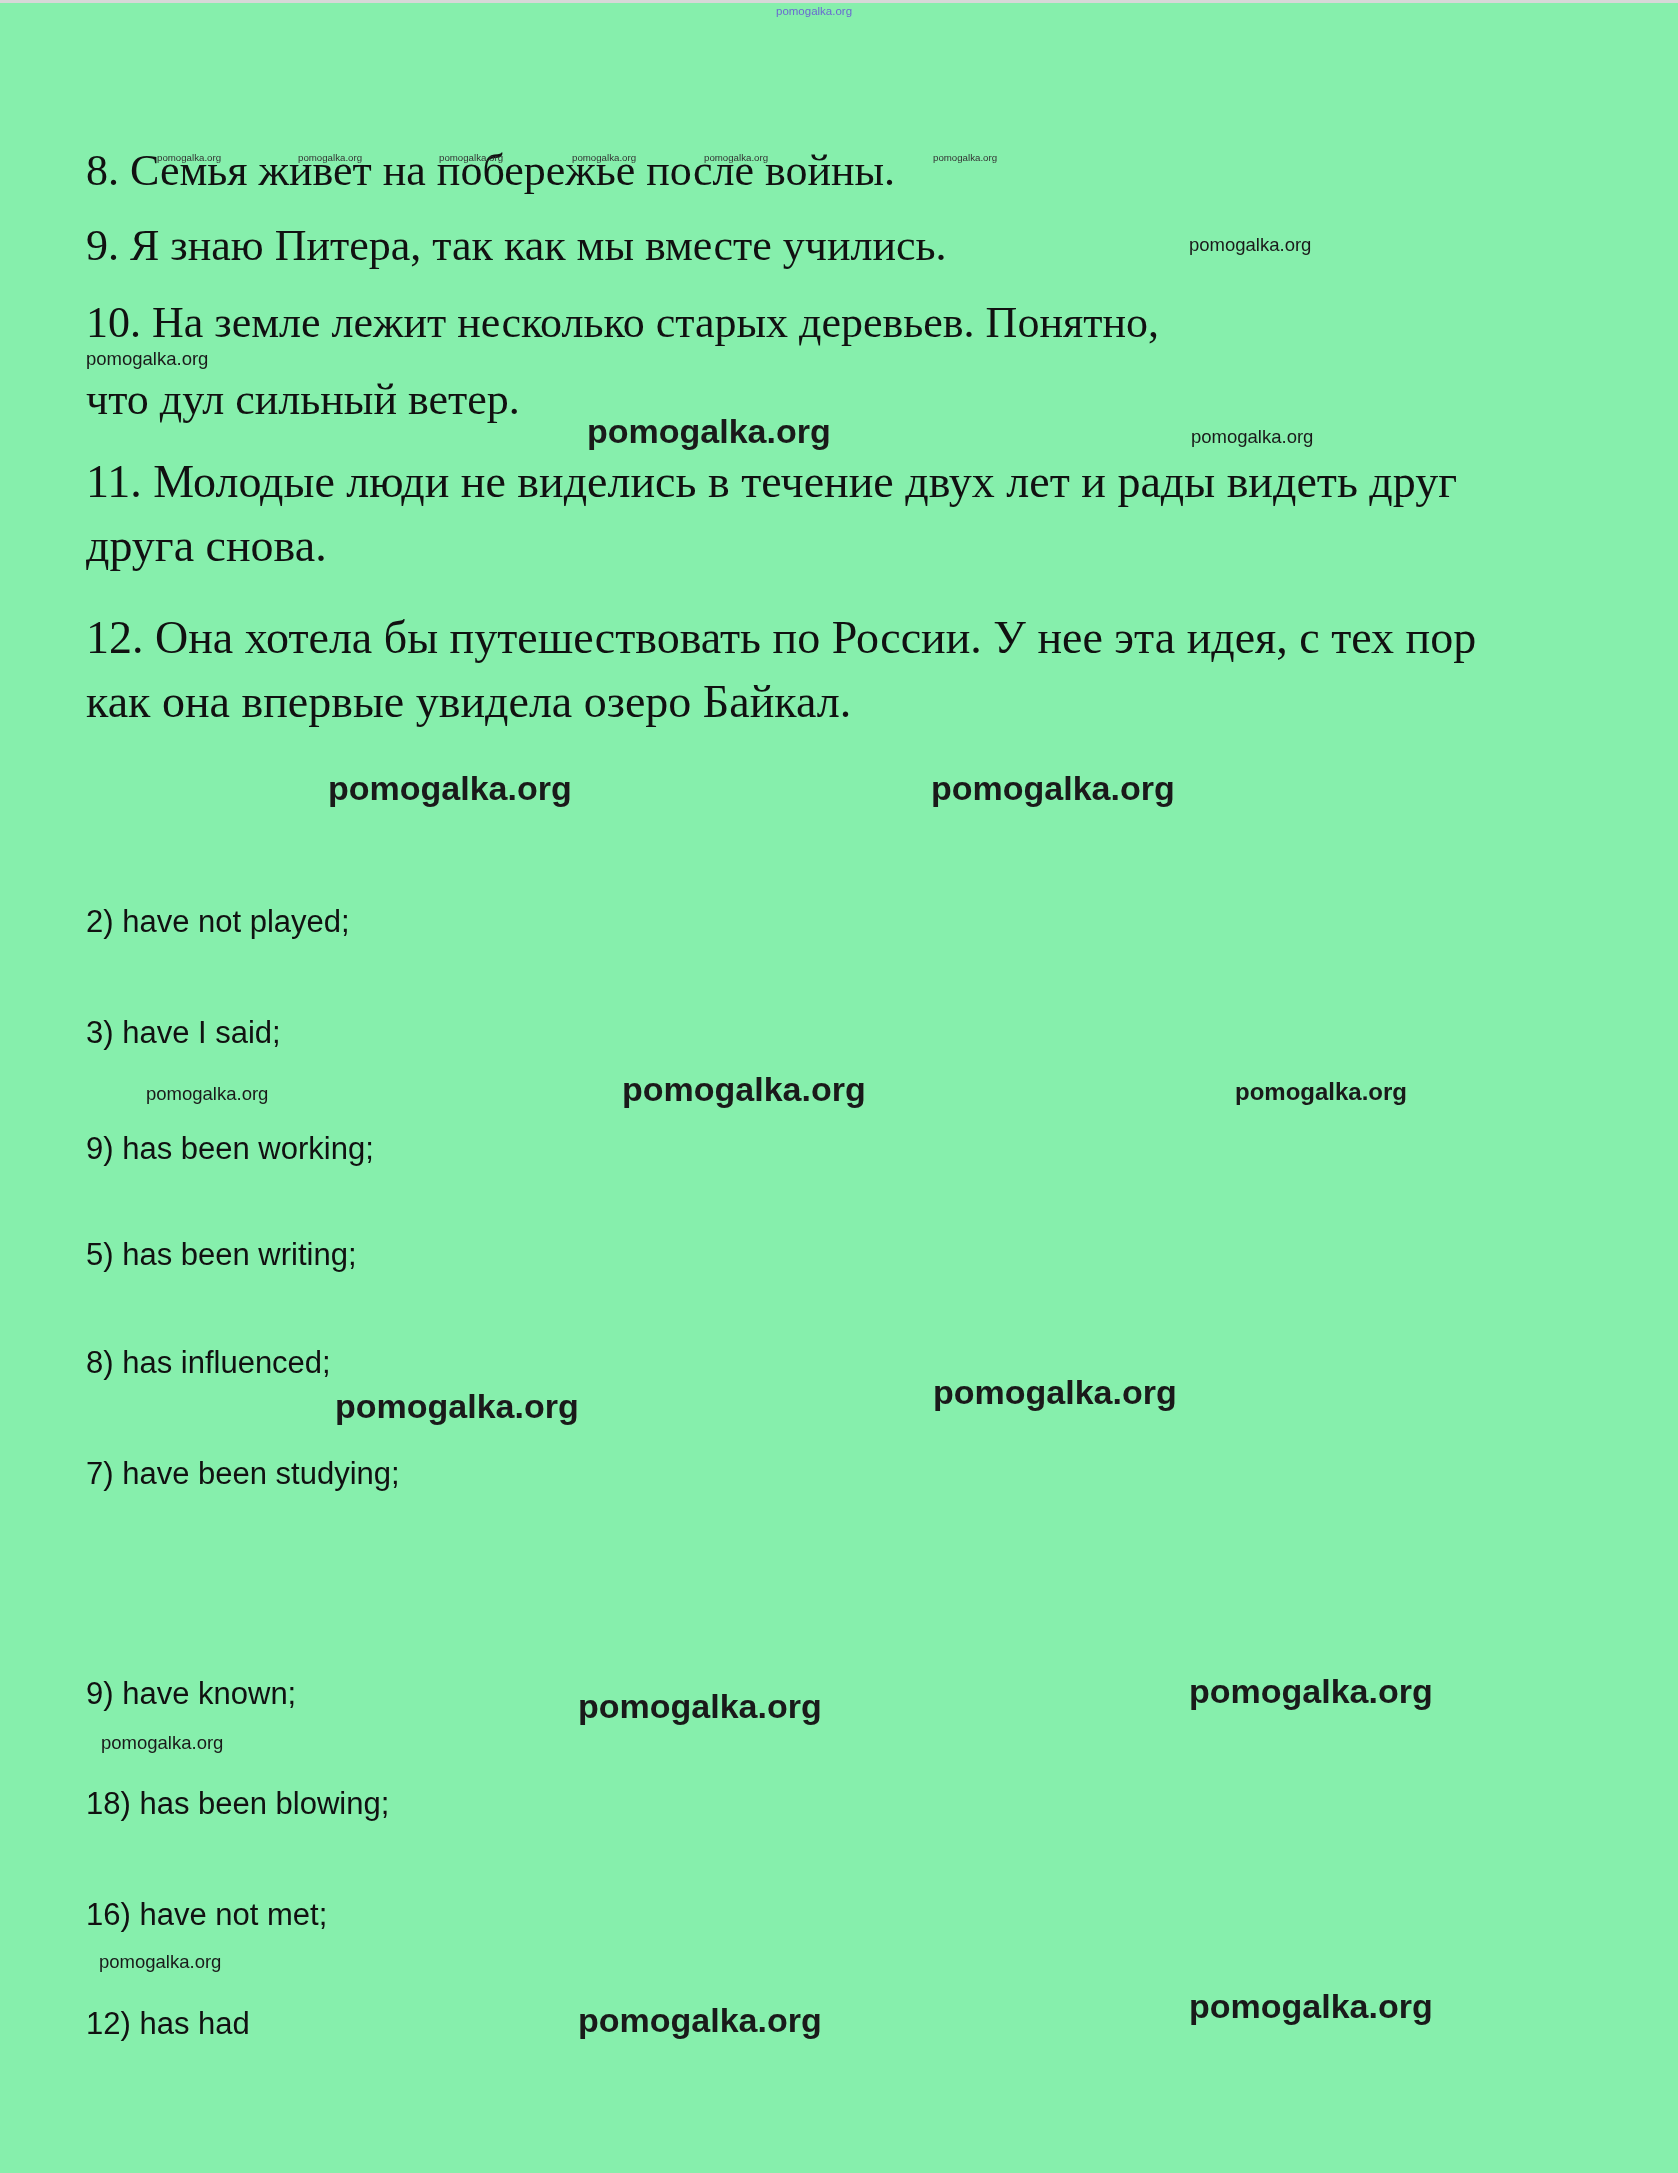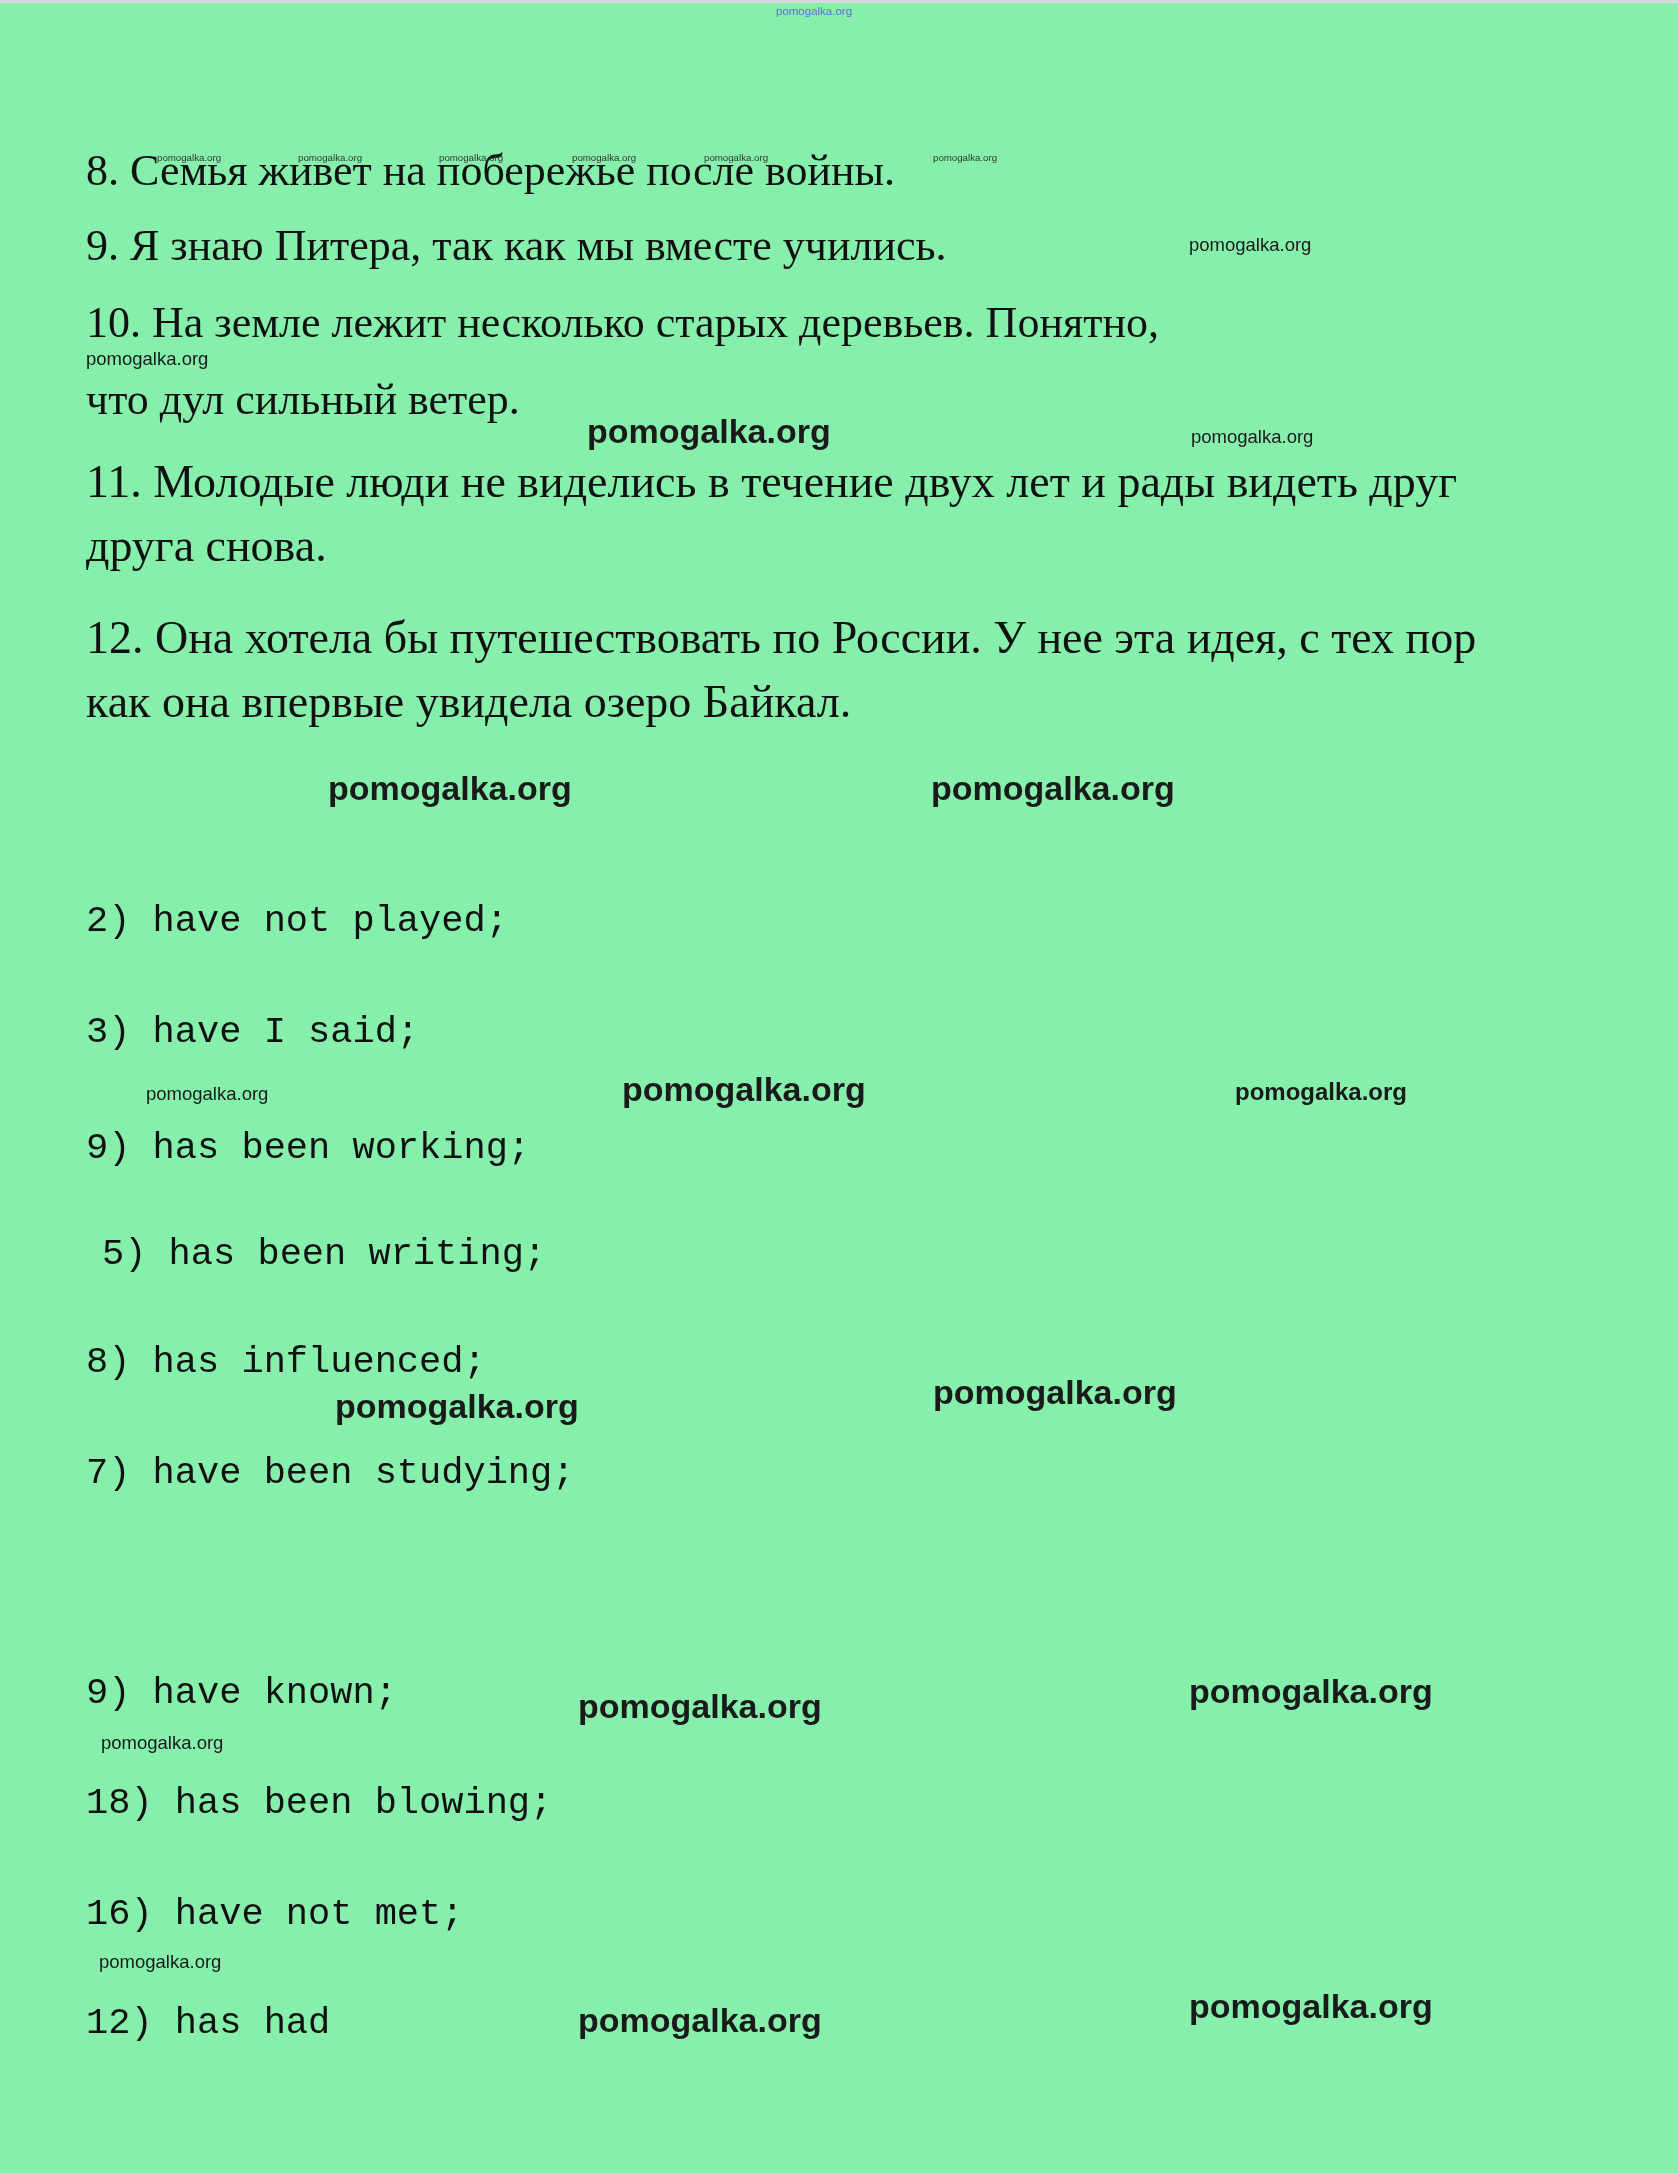--- a/index.html
+++ b/index.html
@@ -49,22 +49,22 @@
     position: absolute;
     font-family: "Liberation Serif", serif;
     font-size: 46px;
     line-height: 64px;
     color: #111111;
     width: 1482px;
   }
 
   .en-line {
     position: absolute;
-    font-family: Liberation Mono, monospace;
-    font-size: 37px;
+    font-family: Liberation Sans, sans-serif;
+    font-size: 31px;
     line-height: 39px;
     color: #111111;
     white-space: pre;
   }
 
   
   .wm {
     position: absolute;
     font-family: "Liberation Sans", sans-serif;
     font-weight: bold;
@@ -103,21 +103,21 @@
   <div class="ru-wrap" style="left:86px; top:450px; width:1447px;">11. Молодые люди не виделись в течение двух лет и рады видеть друг друга снова.</div>
 
   <div class="ru-wrap" style="left:86px; top:606px; width:1464px;">12. Она хотела бы путешествовать по России. У нее эта идея, с тех пор как она впервые увидела озеро Байкал.</div>
 
   <div class="en-line" style="left:86px; top:902px;">2) have not played;</div>
 
   <div class="en-line" style="left:86px; top:1013px;">3) have I said;</div>
 
   <div class="en-line" style="left:86px; top:1129px;">9) has been working;</div>
 
-  <div class="en-line" style="left:86px; top:1235px;margin-left:16px;">5) has been writing;</div>
+  <div class="en-line" style="left:86px; top:1235px;">5) has been writing;</div>
 
   <div class="en-line" style="left:86px; top:1343px;">8) has influenced;</div>
 
   <div class="en-line" style="left:86px; top:1454px;">7) have been studying;</div>
 
 
   <div class="en-line" style="left:86px; top:1674px;">9) have known;</div>
 
   <div class="en-line" style="left:86px; top:1784px;">18) has been blowing;</div>
 

